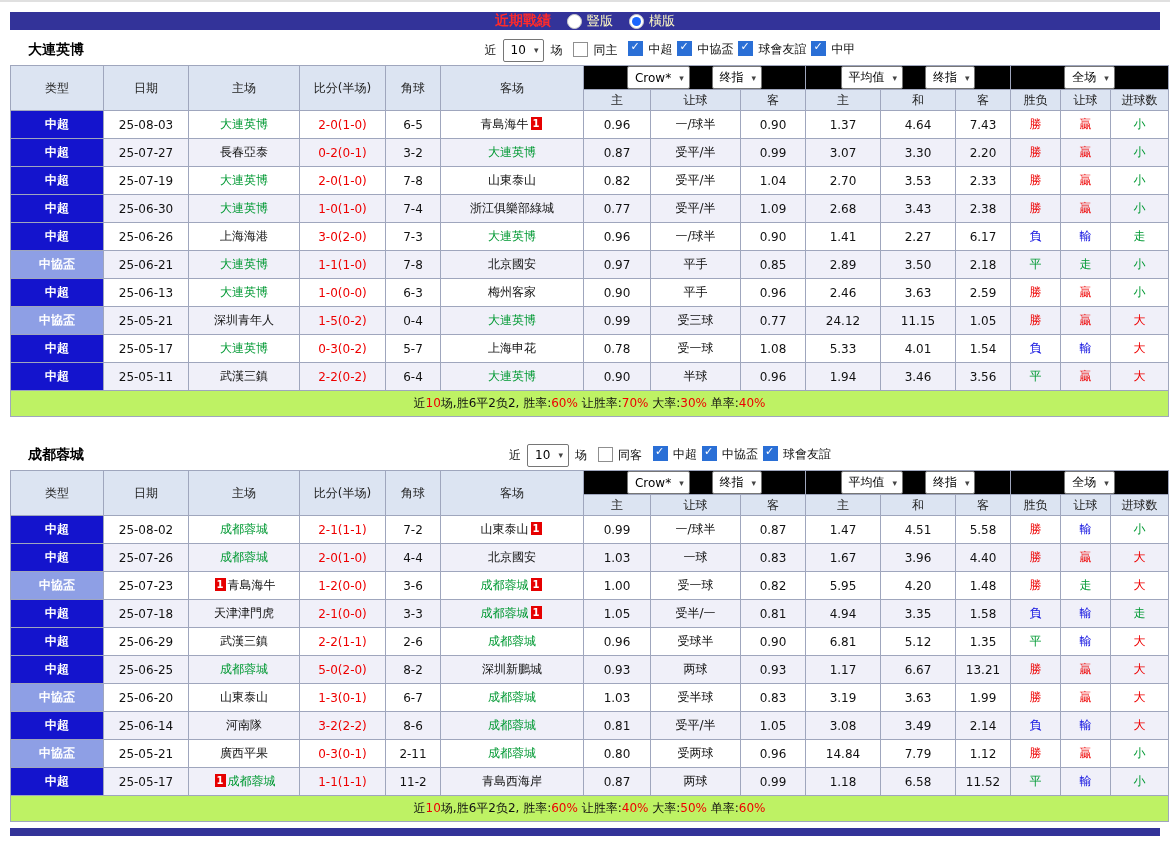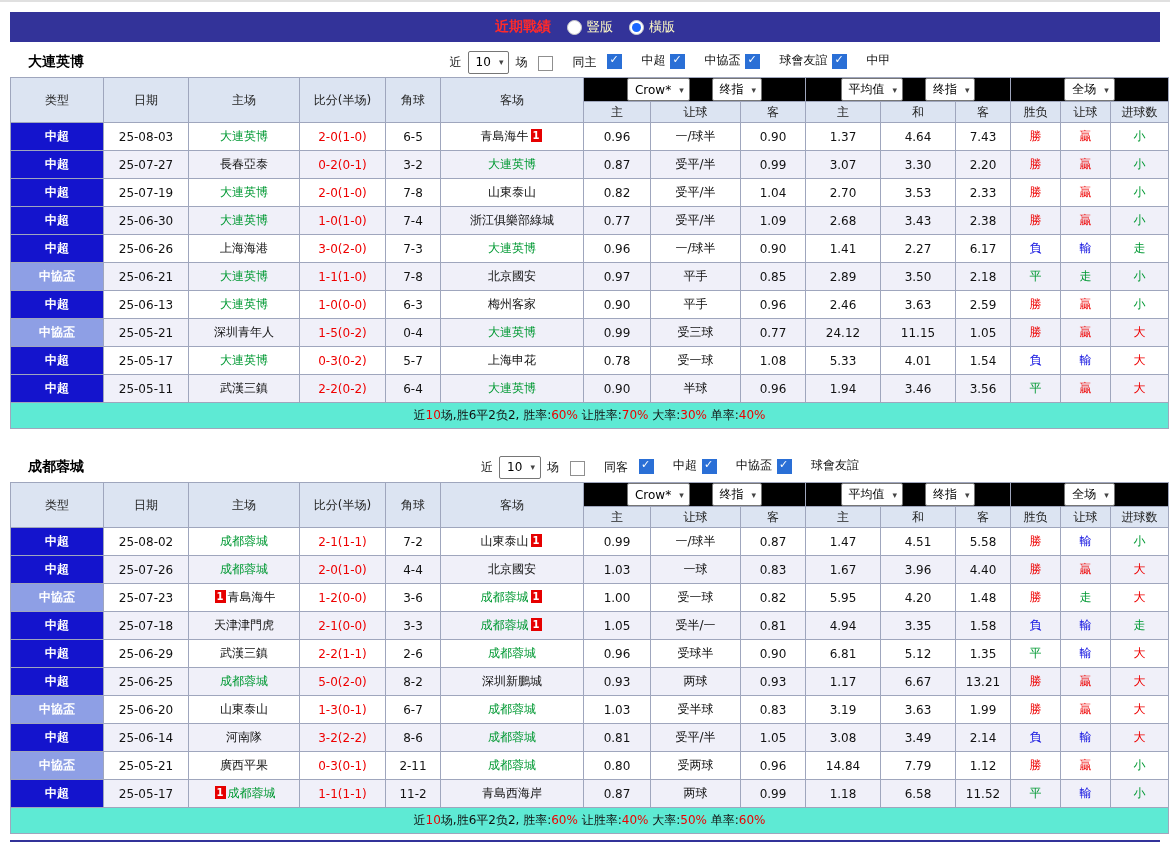--- a/index.html
+++ b/index.html
@@ -1,31 +1,31 @@
 <!DOCTYPE html>
 <html><head>
 <meta charset="utf-8">
 <style>
   html,body{margin:0;padding:0}
   body{width:1170px;height:842px;overflow:hidden;background:#fff;
        font-family:"DejaVu Sans","Liberation Sans",sans-serif;font-size:12px;color:#111}
   .topline{height:2px;background:#e0e0e0}
   .page{margin:10px 10px 0}
 
-  .titlebar{background:#333399;height:30px;display:flex;align-items:center;justify-content:center;gap:16px}
+  .titlebar{background:#333399;height:18px;display:flex;align-items:center;justify-content:center;gap:16px}
   .title{color:#ff2a2a;font-weight:bold;font-size:14px}
   .radio{display:inline-flex;align-items:center;gap:5px;color:#fef9c3;font-size:13px;cursor:default}
   .rdot{width:13px;height:13px;border-radius:50%;background:#fff;border:1px solid #ccc;position:relative}
   .rdot.sel::after{content:"";position:absolute;left:2px;top:2px;right:2px;bottom:2px;background:#1a66ff;border-radius:50%}
 
   .section{margin-top:5px}
   .section + .section{margin-top:23px}
   .controls{position:relative;height:30px;display:flex;align-items:center;justify-content:center;gap:6px;padding-left:170px}
   .teamname{position:absolute;left:18px;top:50%;transform:translateY(-50%);font-size:14px;font-weight:bold;color:#000}
-  .cbwrap{display:inline-flex;align-items:flex-end;gap:19px;margin-left:5px}
+  .cbwrap{display:inline-flex;align-items:flex-start;gap:5px;margin-left:5px}
   .cb{width:13px;height:13px;border:1px solid #8f8f8f;background:#fff;display:inline-block;position:relative;flex:0 0 auto}
   .cb.on{background:#2a6fd6;border-color:#2a6fd6}
   .cb.on::after{content:"\2713";position:absolute;left:1px;top:-2px;color:#fff;font-size:11px;font-weight:bold}
   .select{display:inline-flex;align-items:center;justify-content:space-between;gap:8px;border:1px solid #767676;border-radius:2px;
           background:#fff;height:21px;padding:0 5px 0 7px;font-size:12px;color:#000;cursor:default;vertical-align:middle}
   .select .arr{font-size:9px;color:#444}
 
   table{border-collapse:collapse;table-layout:fixed;width:100%;border:1px solid #7a7f96}
   th,td{border:1px solid #9fa6bd;text-align:center;overflow:hidden;white-space:nowrap;padding:0 2px;height:27px}
   thead th{background:#dce4f2;font-weight:normal;color:#222}
@@ -36,21 +36,21 @@
   tbody tr.alt td{background:#f0f0f9}
   td.league{color:#fff;font-weight:bold}
   td.league.csl{background:#1414cd}
   td.league.cup{background:#8e9fe5}
   .hl{color:#009933}
   .cR{color:#ee0000}
   .cB{color:#0f0fe0}
   .cG{color:#009933}
   .card{display:inline-block;background:#e60000;color:#fff;font-size:10px;line-height:13px;height:13px;min-width:9px;
         padding:0 1px;margin:0 2px;vertical-align:1px;font-weight:bold}
-  .sumrow td{height:25px;background:#5eead4;font-size:12px}
+  .sumrow td{height:25px;background:#bef264;font-size:12px}
   .bottombar{height:8px;background:#333399;margin-top:6px}
 </style>
 </head>
 <body>
 
 <div class="topline"></div>
 
 <div class="page">
 
   <div class="titlebar">

